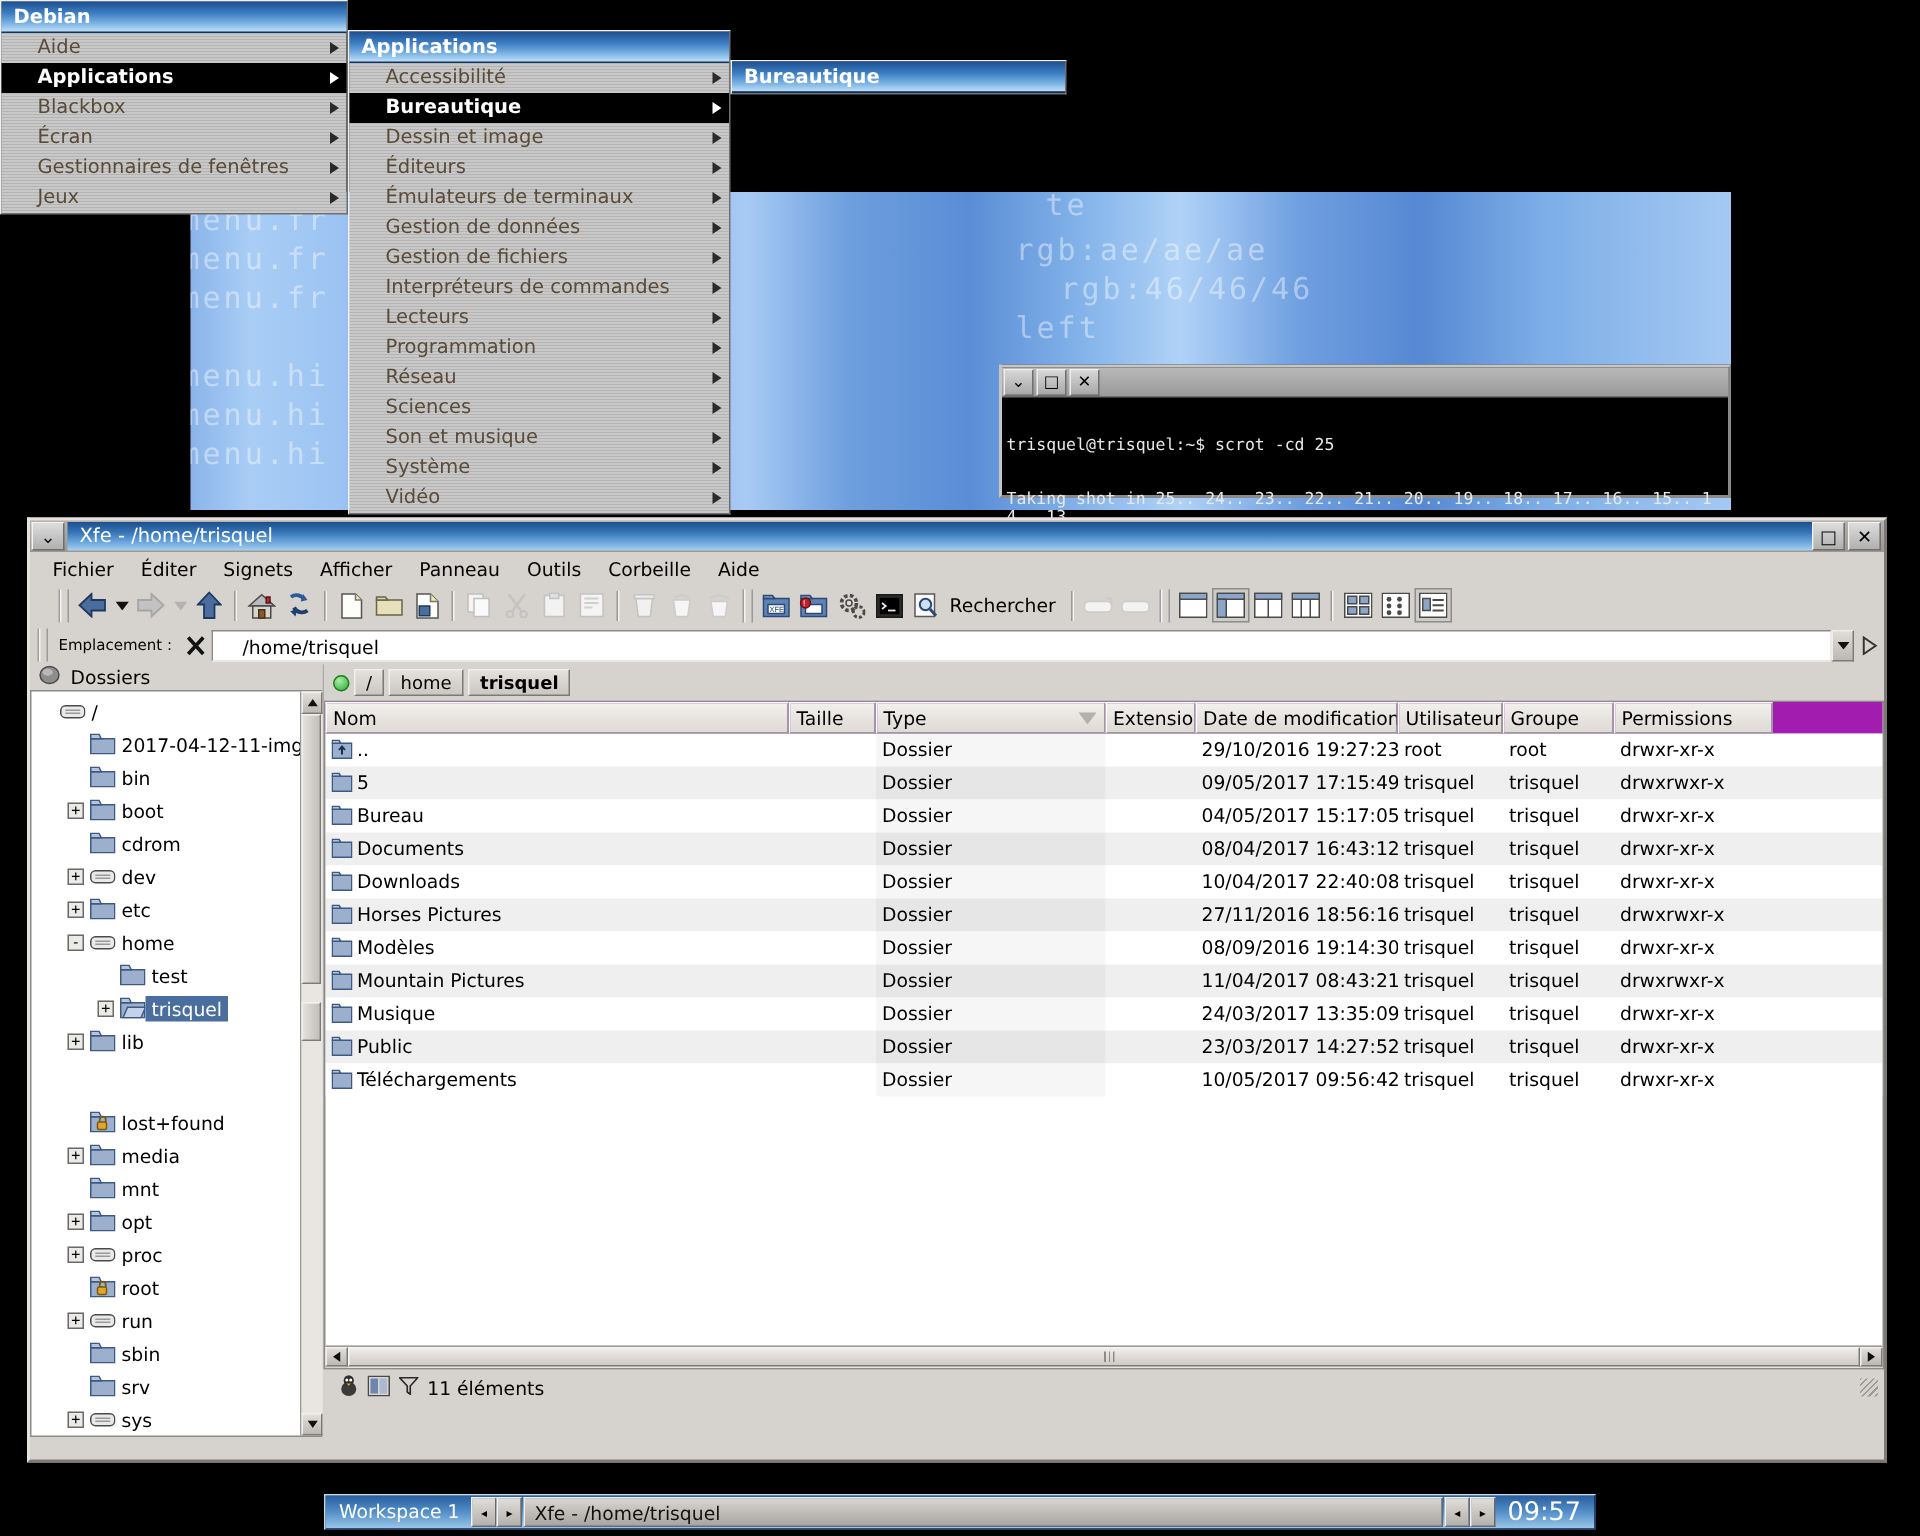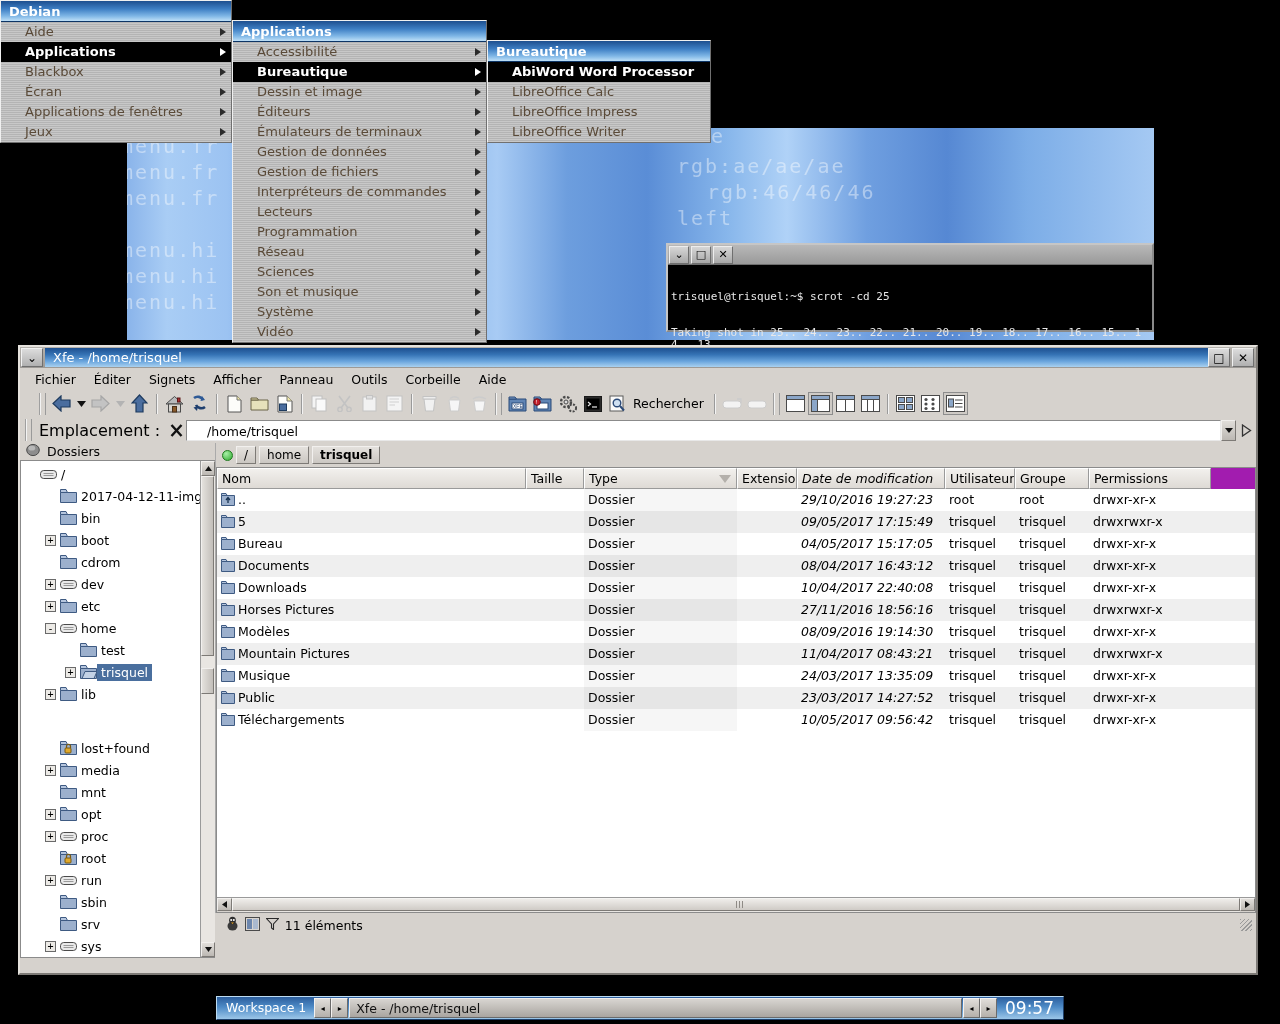--- a/index.html
+++ b/index.html
@@ -181,21 +181,21 @@
     display:flex; align-items:center; justify-content:center;
     position: relative;
   }
   .tbicon.framed { border:1px solid #8d8d8d; background:#cfcbc6; }
   .tbtext { font-size:12.5px; color:#000; padding-left:3px; padding-right:6px;}
 
   .locbar {
     height: 26px; display:flex; align-items:center;
     background:#d6d2cd; padding-left: 2px;
   }
-  .loclabel { font-size:16px; color:#000; padding: 0 6px 0 4px; }
+  .loclabel { font-size:10px; color:#000; padding: 0 6px 0 4px; }
   .locfield {
     flex: 1;
     height: 21px; line-height:21px;
     padding-left: 20px;
     font-size:12.5px; color:#000;
     background:#fff;
     border:1px solid #8b8b8b; border-right-color:#e8e8e8; border-bottom-color:#e8e8e8;
     overflow:hidden; white-space:nowrap;
   }
   .locdrop {
@@ -273,22 +273,22 @@
     border-top:8px solid #b4b0ab;}
   .rows { flex:1; overflow:hidden; }
   .frow { display:flex; height:22px; }
   .frow:nth-child(odd) { background:#ffffff; }
   .frow:nth-child(even){ background:#efefef; }
   .frow > div { font-size:12.5px; color:#000; line-height:22px;
     padding-left:4px; overflow:hidden; white-space:nowrap; }
   .frow .c-type { background: rgba(0,0,0,0.035); }
 
   .c-name{width:309px;} .c-size{width:58px;} .c-type{width:153px;}
-  .c-ext{width:60px;} .c-date{width:148px;font-style:italic;} .c-user{width:70px;}
-  .c-group{width:74px;} .c-perm{width:122px;}
+  .c-ext{width:60px;} .c-date{width:135px;} .c-user{width:70px;}
+  .c-group{width:74px;} .c-perm{width:106px;}
 
   .hsb { height:15px; display:flex; background:#d6d2cd; border-top:1px solid #9a9a9a;}
   .hsb .sbarrow{ width:15px; height:13px; }
   .hsb .sbtrack{ flex:1; }
 
   .statusbar { height:24px; display:flex; align-items:center; gap:6px;
     padding-left:6px; background:#d6d2cd; font-size:12.5px; color:#000;}
   .statusbar .spacer { width:22px; }
   .resize-grip { margin-left:auto; margin-right:4px; width:12px;height:12px;
     background:repeating-linear-gradient(135deg,#9a9a9a 0 1px,transparent 1px 3px);}
@@ -340,21 +340,21 @@
     <div class="wall-text" style="left:550px;top:78px">left</div>
   </div>
 
   <div class="menu-panel" id="menu-root">
     <div class="menu-title">Debian</div>
     <div id="root-menu-items">
         <div class="menu-item"><span>Aide</span><span class="arrow"></span></div>
         <div class="menu-item sel"><span>Applications</span><span class="arrow"></span></div>
         <div class="menu-item"><span>Blackbox</span><span class="arrow"></span></div>
         <div class="menu-item"><span>Écran</span><span class="arrow"></span></div>
-        <div class="menu-item"><span>Applications de fenêtres</span><span class="arrow"></span></div>
+        <div class="menu-item"><span>Gestionnaires de fenêtres</span><span class="arrow"></span></div>
         <div class="menu-item"><span>Jeux</span><span class="arrow"></span></div>
       </div>
   </div>
 
   <div class="menu-panel" id="menu-apps">
     <div class="menu-title">Applications</div>
     <div id="apps-menu-items">
         <div class="menu-item"><span>Accessibilité</span><span class="arrow"></span></div>
         <div class="menu-item sel"><span>Bureautique</span><span class="arrow"></span></div>
         <div class="menu-item"><span>Dessin et image</span><span class="arrow"></span></div>
@@ -368,26 +368,20 @@
         <div class="menu-item"><span>Réseau</span><span class="arrow"></span></div>
         <div class="menu-item"><span>Sciences</span><span class="arrow"></span></div>
         <div class="menu-item"><span>Son et musique</span><span class="arrow"></span></div>
         <div class="menu-item"><span>Système</span><span class="arrow"></span></div>
         <div class="menu-item"><span>Vidéo</span><span class="arrow"></span></div>
       </div>
   </div>
 
   <div class="menu-panel" id="menu-bureau">
     <div class="menu-title">Bureautique</div>
-    <div id="bureau-menu-items">
-        <div class="menu-item sel"><span>AbiWord Word Processor</span></div>
-        <div class="menu-item"><span>LibreOffice Calc</span></div>
-        <div class="menu-item"><span>LibreOffice Impress</span></div>
-        <div class="menu-item"><span>LibreOffice Writer</span></div>
-      </div>
   </div>
 
   <div id="terminal">
     <div class="term-title">
       <div class="tbtn">⌄</div>
       <div class="tbtn">□</div>
       <div class="tbtn">✕</div>
     </div>
     <div class="term-body">
       <div>trisquel@trisquel:~$ scrot -cd 25</div>

